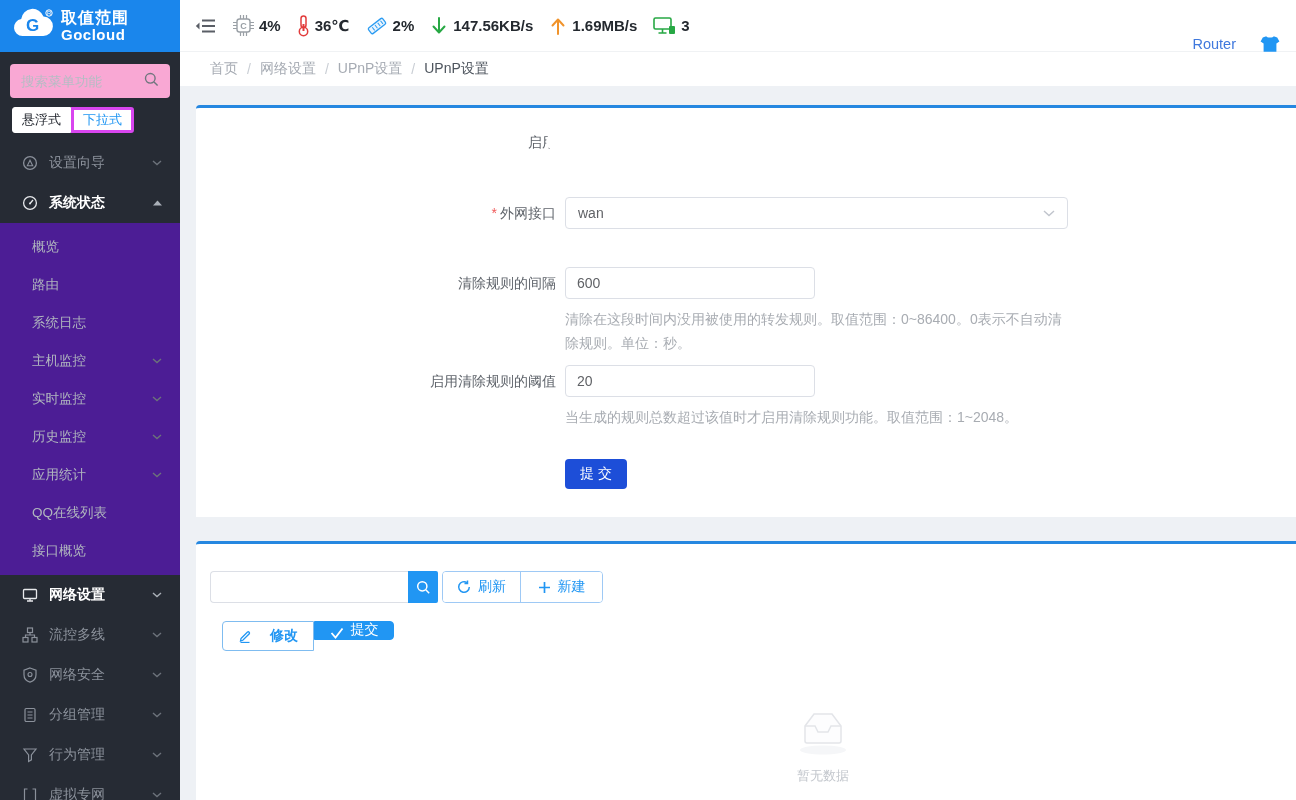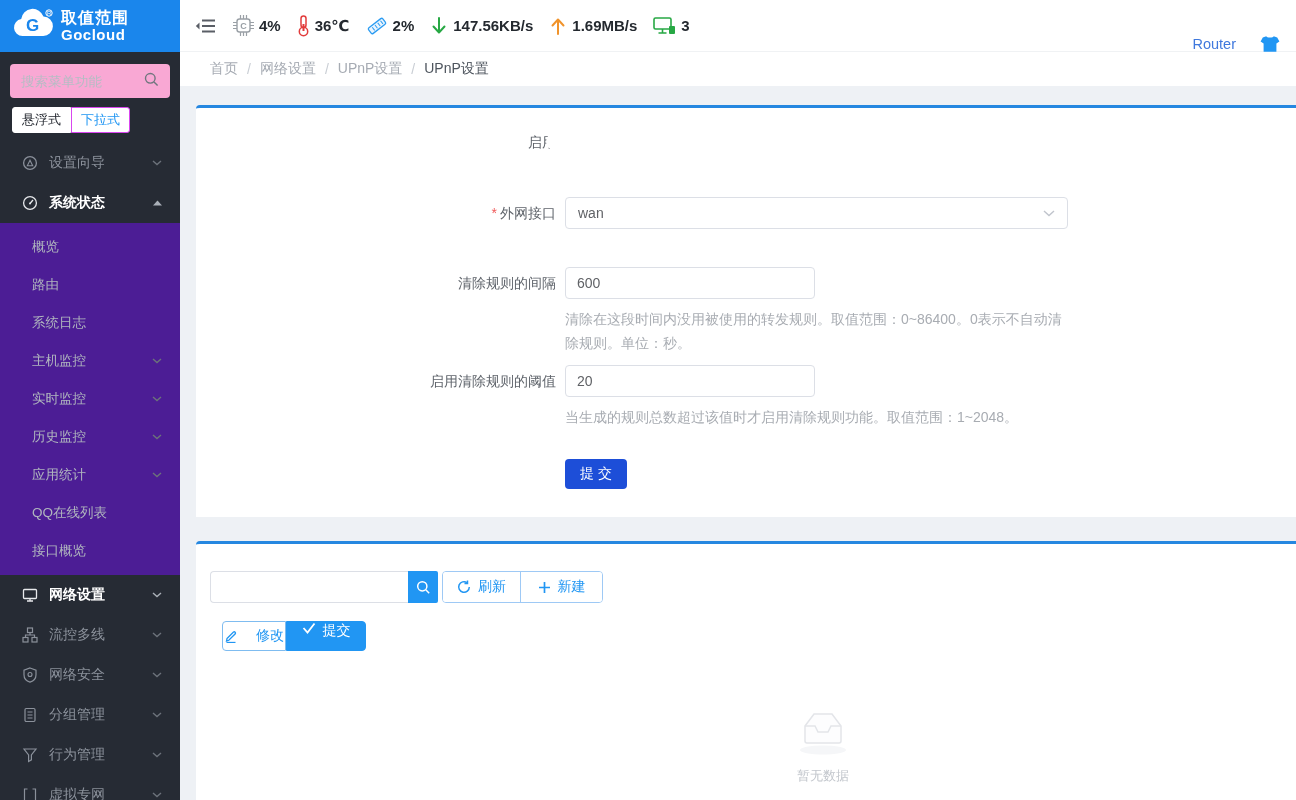--- a/index.html
+++ b/index.html
@@ -11,21 +11,21 @@
   .sidebar { width:180px; min-width:180px; height:800px; background:#262b34; overflow:hidden; }
   .logo { height:52px; background:#1a86ec; display:flex; align-items:center; padding-left:12px; gap:7px; }
   .logo-text { color:#fff; font-weight:bold; line-height:1.1; }
   .logo-cn { font-size:16px; letter-spacing:1px; }
   .logo-en { font-size:15px; letter-spacing:.5px; }
   .side-search { margin:12px 10px 9px; height:34px; background:#f9a8d4; border-radius:4px; display:flex; align-items:center; padding:0 11px; }
   .side-search input { border:none; outline:none; flex:1; min-width:0; font-size:13.5px; color:#333; background:transparent; }
   .side-search input::placeholder { color:#b6bcc4; }
   .side-tabs { margin:2px 0 8px 12px; display:flex; }
   .tab-float { background:#fff; color:#23272f; font-size:13px; height:26px; padding:0 9px; border:1px solid #fff; border-radius:3px 0 0 3px; display:flex; align-items:center; }
-  .tab-drop { background:#fff; color:#2196f3; font-size:13px; height:26px; padding:0 9px; border:1px solid #d946ef; border-radius:0 3px 3px 0; display:flex; align-items:center; }
+  .tab-drop { background:#fff; color:#2196f3; font-size:13px; height:26px; padding:0 9px; border:3px solid #d946ef; border-radius:0 3px 3px 0; display:flex; align-items:center; }
   .menu { margin-top:10px; }
   .menu-item { height:40px; display:flex; align-items:center; padding:0 18px 0 22px; color:#8b919b; font-size:14px; cursor:pointer; }
   .menu-item .mi-icon { width:16px; height:16px; margin-right:11px; display:flex; align-items:center; justify-content:center; }
   .menu-item .mi-label { flex:1; white-space:nowrap; }
   .menu-item.active { color:#fff; font-weight:bold; }
   .submenu { background:#4c1d95; padding:5px 0; }
   .submenu-item { height:38px; display:flex; align-items:center; padding:0 18px 0 32px; color:#b0b6be; font-size:13.5px; cursor:pointer; }
   .submenu-item .mi-label { flex:1; white-space:nowrap; }
   .chev { color:#6c727b; display:flex; }
 
@@ -60,22 +60,22 @@
   
   .panel-list { margin-top:24px; padding:27px 0 0 14px; height:420px; }
   .toolbar { display:flex; align-items:center; }
   .search-input { width:198px; height:32px; border:1px solid #dcdfe6; border-right:none; border-radius:4px 0 0 4px; padding:0 10px; font-size:14px; outline:none; }
   .search-btn { width:30px; height:32px; background:#2196f3; border:none; border-radius:0 2px 2px 0; display:flex; align-items:center; justify-content:center; cursor:pointer; }
   .btn-group { display:flex; margin-left:4px; border:1px solid #9ec9f5; border-radius:4px; overflow:hidden; }
   .bg-btn { height:30px; background:#fff; color:#2196f3; font-size:14px; border:none; display:flex; align-items:center; justify-content:center; gap:7px; cursor:pointer; }
   .bg-btn.refresh { width:78px; border-right:1px solid #9ec9f5; }
   .bg-btn.create { width:81px; }
   .row2 { margin-top:18px; margin-left:12px; display:flex; }
-  .modify-btn { width:64px; height:30px; background:#fff; border:1px solid #7fbcf0; border-radius:4px 0 0 4px; color:#2196f3; font-size:14px; display:flex; align-items:center; justify-content:center; gap:18px; cursor:pointer; }
-  .submit2-btn { width:80px; height:30px; background:#2196f3; border:1px solid #2196f3; border-radius:0 4px 4px 0; color:#fff; font-size:14px; display:flex; align-items:flex-start; justify-content:center; gap:7px; cursor:pointer; }
+  .modify-btn { width:92px; height:30px; background:#fff; border:1px solid #7fbcf0; border-radius:4px 0 0 4px; color:#2196f3; font-size:14px; display:flex; align-items:center; justify-content:center; gap:18px; cursor:pointer;font-weight:bold; }
+  .submit2-btn { width:80px; height:19px; background:#2196f3; border:1px solid #2196f3; border-radius:0 4px 4px 0; color:#fff; font-size:14px; display:flex; align-items:flex-end; justify-content:center; gap:7px; cursor:pointer; }
   .empty { margin-top:54px; display:flex; flex-direction:column; align-items:center; }
   .empty-text { margin-top:6px; font-size:13px; color:#c2c6cc; }
 </style>
 </head>
 <body>
 
 <div class="app">
 
   <aside class="sidebar">
     <div class="logo">

